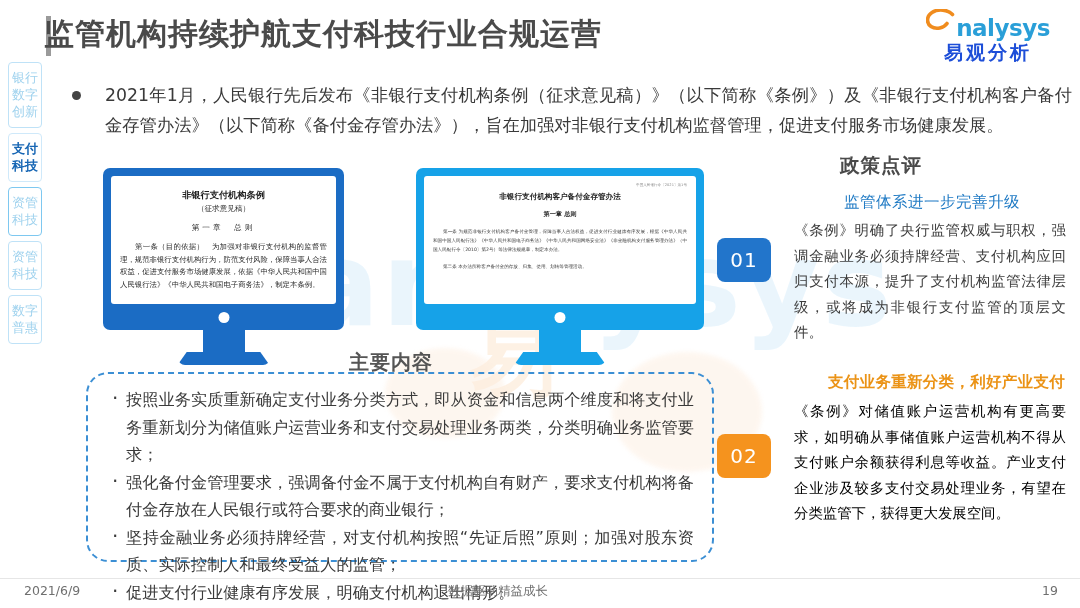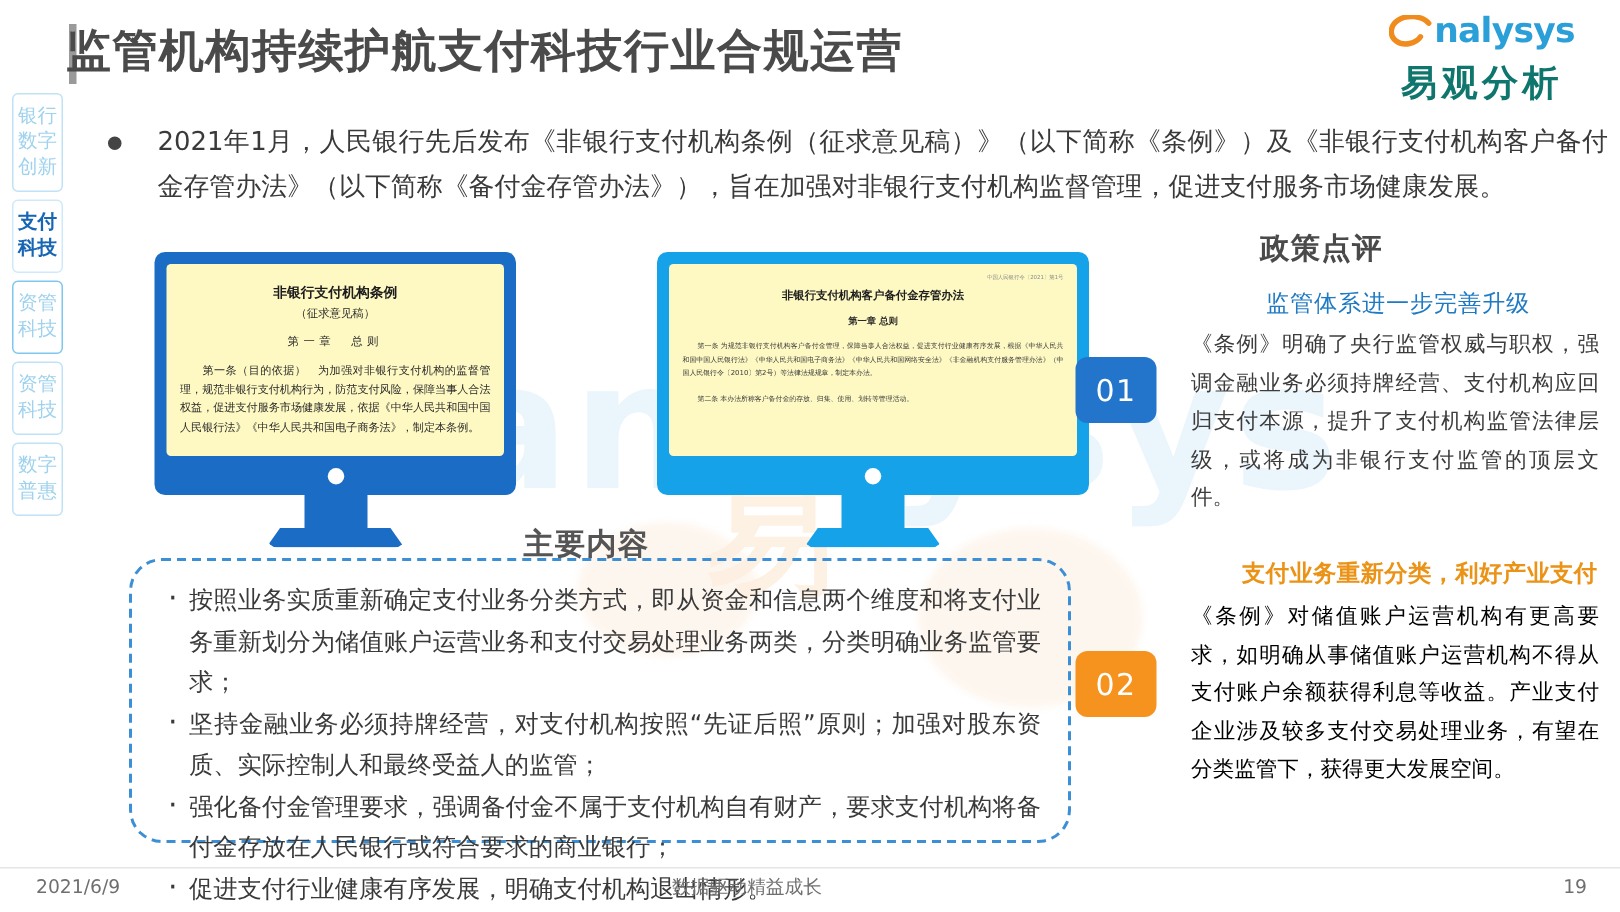--- a/index.html
+++ b/index.html
@@ -18,24 +18,24 @@
   .wm-b{left:470px;top:300px;font-size:86px;color:#fde6cf;opacity:.55;letter-spacing:6px;}
   .wm-c{left:596px;top:318px;font-size:96px;color:#d9eefb;opacity:.5;letter-spacing:6px;}
   .wm-blob{position:absolute;border-radius:50%;filter:blur(2px);opacity:.5;}
 
   
   .title-bar{position:absolute;left:46px;top:16px;width:5px;height:40px;background:#9a9a9a;}
   .page-title{position:absolute;left:44px;top:14px;font-size:30px;font-weight:700;color:#4a4a4a;letter-spacing:1px;white-space:nowrap;}
 
   
   .logo{position:absolute;right:22px;top:10px;width:140px;height:56px;text-align:center;}
-  .logo-row{display:flex;align-items:flex-start;justify-content:center;height:30px;}
+  .logo-row{display:flex;align-items:flex-end;justify-content:center;height:30px;}
   .logo-swoosh{display:block;}
   .logo-text{font-size:23px;font-weight:700;color:#2a9fd8;letter-spacing:-.5px;line-height:1;}
-  .logo-cn{font-size:24px;font-weight:700;color:#0f766e;letter-spacing:3px;margin-top:3px;line-height:1;}
+  .logo-cn{font-size:19px;font-weight:700;color:#1d4ed8;letter-spacing:3px;margin-top:3px;line-height:1;}
 
   
   .sidebar{position:absolute;left:8px;top:62px;width:36px;}
   .side-item{
     width:34px;box-sizing:border-box;margin-bottom:5px;
     border:1.6px solid #bfe2f7;border-radius:4px;background:#ffffff;
     padding:6px 0 7px 0;text-align:center;
     font-size:13px;line-height:17px;color:#9fd2ee;font-weight:500;
     writing-mode:horizontal-tb;
   }
@@ -44,21 +44,21 @@
   .side-item.hl{border-color:#7ec8f0;}
 
   
   .lead{position:absolute;left:72px;top:80px;width:1000px;}
   .lead .dot{position:absolute;left:0;top:11px;width:9px;height:9px;background:#444;border-radius:50%;}
   .lead p{margin:0;padding-left:33px;font-size:17.3px;line-height:30px;color:#3a3a3a;text-align:justify;}
 
   
   .monitor{position:absolute;}
   .mon-body{border-radius:7px;padding:8px 8px 26px 8px;position:relative;}
-  .mon-screen{background:#fef9c3;border-radius:3px;overflow:hidden;padding:7px 9px 8px 9px;box-sizing:border-box;}
+  .mon-screen{background:#ffffff;border-radius:3px;overflow:hidden;padding:7px 9px 8px 9px;box-sizing:border-box;}
   .mon-dot{position:absolute;left:50%;transform:translateX(-50%);bottom:7px;width:11px;height:11px;border-radius:50%;background:#fff;}
   .mon-neck{margin:0 auto;width:42px;height:22px;}
   .mon-base{margin:0 auto;width:92px;height:13px;border-radius:0 0 7px 7px;
             clip-path:polygon(10% 0,90% 0,100% 100%,0 100%);}
 
   
   .d1-title{font-size:9.2px;font-weight:700;text-align:center;color:#1d1d1d;margin:6px 0 2px;}
   .d1-sub{font-size:7.6px;text-align:center;color:#2b2b2b;margin:0 0 9px;}
   .d1-ch{font-size:7.6px;text-align:center;color:#2b2b2b;margin:0 0 8px;letter-spacing:3px;}
   .d1-body{font-size:7.4px;line-height:12.5px;color:#2b2b2b;text-align:justify;text-indent:15px;margin:0;}
@@ -152,40 +152,40 @@
         <div class="d1-sub">（征求意见稿）</div>
         <div class="d1-ch">第一章　总则</div>
         <p class="d1-body">第一条（目的依据）　为加强对非银行支付机构的监督管理，规范非银行支付机构行为，防范支付风险，保障当事人合法权益，促进支付服务市场健康发展，依据《中华人民共和国中国人民银行法》《中华人民共和国电子商务法》，制定本条例。</p>
       </div>
       <span class="mon-dot"></span>
     </div>
     <div class="mon-neck" style="background:#1b6cc4;"></div>
     <div class="mon-base" style="background:#1b6cc4;"></div>
   </div>
 
-  <div class="monitor" style="left:418px;top:168px;width:288px;padding-left:20px;">
+  <div class="monitor" style="left:396px;top:168px;width:288px;padding-left:20px;">
     <div class="mon-body" style="background:#16a2e8;">
       <div class="mon-screen" style="height:128px;">
         <div class="d2-hdr">中国人民银行令〔2021〕第1号</div>
         <div class="d2-title">非银行支付机构客户备付金存管办法</div>
         <div class="d2-ch">第一章 总则</div>
         <p class="d2-body">第一条 为规范非银行支付机构客户备付金管理，保障当事人合法权益，促进支付行业健康有序发展，根据《中华人民共和国中国人民银行法》《中华人民共和国电子商务法》《中华人民共和国网络安全法》《非金融机构支付服务管理办法》（中国人民银行令〔2010〕第2号）等法律法规规章，制定本办法。</p>
         <p class="d2-body2">第二条 本办法所称客户备付金的存放、归集、使用、划转等管理活动。</p>
       </div>
       <span class="mon-dot"></span>
     </div>
     <div class="mon-neck" style="background:#16a2e8;"></div>
     <div class="mon-base" style="background:#16a2e8;"></div>
   </div>
 
   <div class="mc-title">主要内容</div>
   <div class="mc-box">
     <p class="mc-li">按照业务实质重新确定支付业务分类方式，即从资金和信息两个维度和将支付业务重新划分为储值账户运营业务和支付交易处理业务两类，分类明确业务监管要求；</p>
+    <p class="mc-li">强化备付金管理要求，强调备付金不属于支付机构自有财产，要求支付机构将备付金存放在人民银行或符合要求的商业银行；</p>
     <p class="mc-li">坚持金融业务必须持牌经营，对支付机构按照“先证后照”原则；加强对股东资质、实际控制人和最终受益人的监管；</p>
-    <p class="mc-li">强化备付金管理要求，强调备付金不属于支付机构自有财产，要求支付机构将备付金存放在人民银行或符合要求的商业银行；</p>
     <p class="mc-li">促进支付行业健康有序发展，明确支付机构退出情形。</p>
   </div>
 
   <div class="badge badge-1">01</div>
   <div class="badge badge-2">02</div>
 
   <div class="rc-title">政策点评</div>
   <div class="rc-h1">监管体系进一步完善升级</div>
   <div class="rc-p1">《条例》明确了央行监管权威与职权，强调金融业务必须持牌经营、支付机构应回归支付本源，提升了支付机构监管法律层级，或将成为非银行支付监管的顶层文件。</div>
   <div class="rc-h2">支付业务重新分类，利好产业支付</div>

